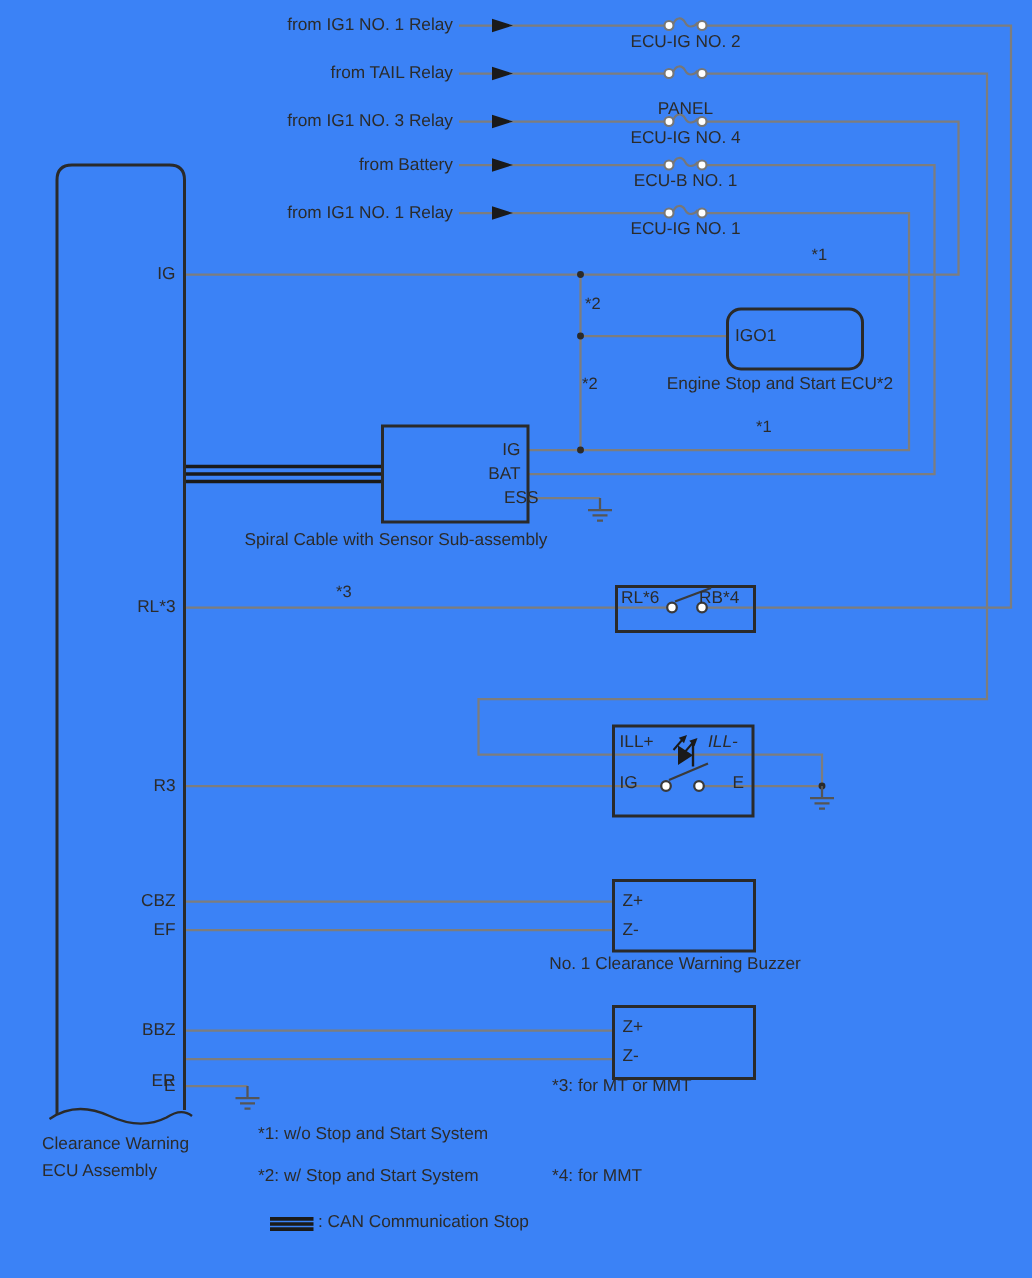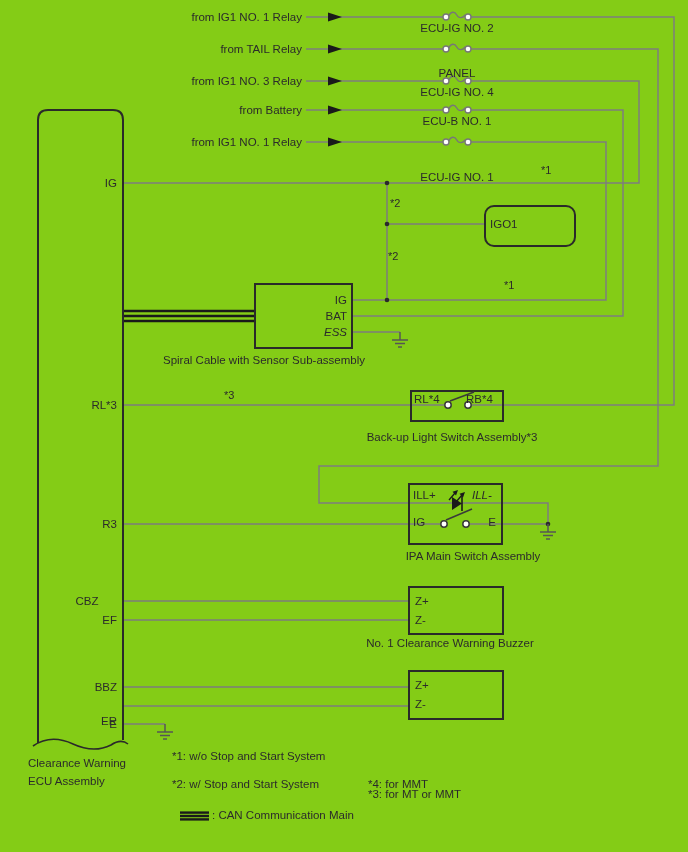--- a/index.html
+++ b/index.html
@@ -1,16 +1,16 @@
 <!DOCTYPE html>
 <html><head>
 <meta charset="utf-8">
 <style>
   html,body{margin:0;padding:0;background:#ffffff;}
-  #stage{position:relative;width:688px;height:852px;background:#84cc16;overflow:hidden;
+  #stage{position:relative;width:688px;height:852px;background:#3b82f6;overflow:hidden;
          font-family:"Liberation Sans", sans-serif;}
   #wires{position:absolute;left:0;top:0;}
   .t{position:absolute;font-size:11.5px;line-height:12px;color:#2b2b2b;white-space:nowrap;}
   .ra{text-align:right;}
   .ctr{text-align:center;}
   .star{font-size:11px;}
 </style>
 </head>
 <body>
 
@@ -132,64 +132,63 @@
   <div class="t ra" style="left:132px;top:11px;width:170px;">from IG1 NO. 1 Relay</div>
   <div class="t ra" style="left:132px;top:43px;width:170px;">from TAIL Relay</div>
   <div class="t ra" style="left:132px;top:75px;width:170px;">from IG1 NO. 3 Relay</div>
   <div class="t ra" style="left:132px;top:104px;width:170px;">from Battery</div>
   <div class="t ra" style="left:132px;top:136px;width:170px;">from IG1 NO. 1 Relay</div>
 
   <div class="t ctr" style="left:387px;top:22px;width:140px;">ECU-IG NO. 2</div>
   <div class="t ctr" style="left:387px;top:54px;width:140px;margin-top:13px;">PANEL</div>
   <div class="t ctr" style="left:387px;top:86px;width:140px;">ECU-IG NO. 4</div>
   <div class="t ctr" style="left:387px;top:115px;width:140px;">ECU-B NO. 1</div>
-  <div class="t ctr" style="left:387px;top:147px;width:140px;margin-top:24px;">ECU-IG NO. 1</div>
+  <div class="t ctr" style="left:387px;top:147px;width:140px;">ECU-IG NO. 1</div>
 
   <div class="t ra" style="left:57px;top:177px;width:60px;">IG</div>
   <div class="t ra" style="left:57px;top:399px;width:60px;">RL*3</div>
   <div class="t ra" style="left:57px;top:518px;width:60px;">R3</div>
-  <div class="t ra" style="left:57px;top:595px;width:60px;text-align:center;">CBZ</div>
+  <div class="t ra" style="left:57px;top:595px;width:60px;">CBZ</div>
   <div class="t ra" style="left:57px;top:614px;width:60px;">EF</div>
   <div class="t ra" style="left:57px;top:681px;width:60px;">BBZ</div>
   <div class="t ra" style="left:57px;top:715px;width:60px;">ER</div>
   <div class="t ra" style="left:57px;top:718px;width:60px;">E</div>
 
   <div class="t" style="left:28px;top:757px;">Clearance Warning</div>
   <div class="t" style="left:28px;top:775px;">ECU Assembly</div>
 
   <div class="t" style="left:490px;top:218px;">IGO1</div>
+  <div class="t ctr" style="left:370px;top:250px;width:300px;">Engine Stop and Start ECU*2</div>
 
   <div class="t ra" style="left:307px;top:294px;width:40px;">IG</div>
   <div class="t ra" style="left:307px;top:310px;width:40px;">BAT</div>
-  <div class="t ra" style="left:307px;top:326px;width:40px;font-style:italic;">ESS</div>
+  <div class="t ra" style="left:319px;top:326px;width:40px;">ESS</div>
   <div class="t" style="left:163px;top:354px;">Spiral Cable with Sensor Sub-assembly</div>
 
-  <div class="t" style="left:414px;top:393px;">RL*4</div>
+  <div class="t" style="left:414px;top:393px;">RL*6</div>
   <div class="t" style="left:466px;top:393px;">RB*4</div>
-  <div class="t ctr" style="left:302px;top:431px;width:300px;">Back-up Light Switch Assembly*3</div>
 
   <div class="t" style="left:413px;top:489px;">ILL+</div>
   <div class="t" style="left:472px;top:489px;font-style:italic;">ILL-</div>
   <div class="t" style="left:413px;top:516px;">IG</div>
   <div class="t ra" style="left:466px;top:516px;width:30px;">E</div>
-  <div class="t ctr" style="left:323px;top:550px;width:300px;">IPA Main Switch Assembly</div>
 
   <div class="t" style="left:415px;top:595px;">Z+</div>
   <div class="t" style="left:415px;top:614px;">Z-</div>
   <div class="t ctr" style="left:300px;top:637px;width:300px;text-align:center;">No. 1 Clearance Warning Buzzer</div>
 
   <div class="t" style="left:415px;top:679px;">Z+</div>
   <div class="t" style="left:415px;top:698px;">Z-</div>
 
   <div class="t star" style="left:541px;top:164px;">*1</div>
   <div class="t star" style="left:390px;top:197px;">*2</div>
   <div class="t star" style="left:388px;top:250px;">*2</div>
   <div class="t star" style="left:504px;top:279px;">*1</div>
   <div class="t star" style="left:224px;top:389px;">*3</div>
 
   <div class="t" style="left:172px;top:750px;">*1: w/o Stop and Start System</div>
-  <div class="t" style="left:368px;top:788px;text-align:center;">*3: for MT or MMT</div>
+  <div class="t" style="left:368px;top:718px;text-align:center;">*3: for MT or MMT</div>
   <div class="t" style="left:172px;top:778px;">*2: w/ Stop and Start System</div>
   <div class="t" style="left:368px;top:778px;">*4: for MMT</div>
 
-  <div class="t" style="left:212px;top:809px;">: CAN Communication Main</div>
+  <div class="t" style="left:212px;top:809px;">: CAN Communication Stop</div>
 
 </div>
 
 </body></html>

